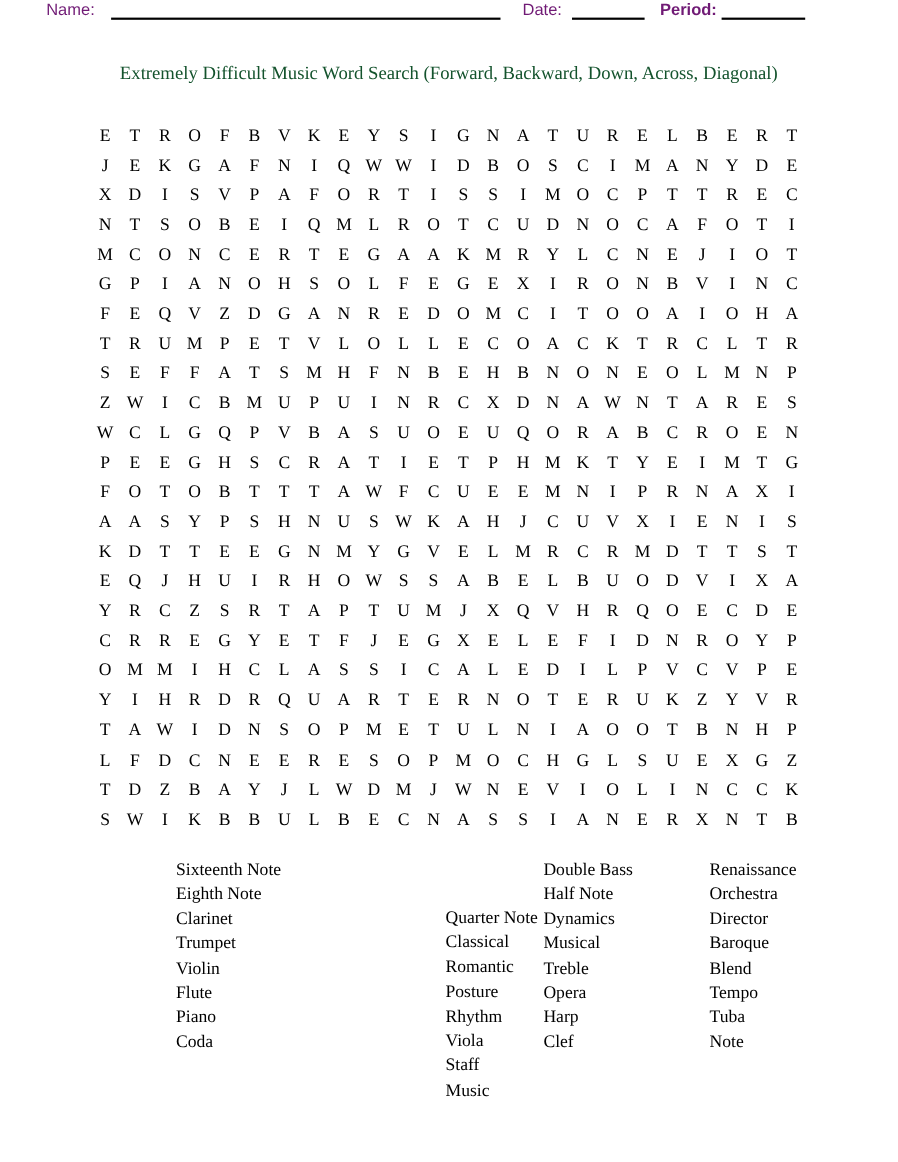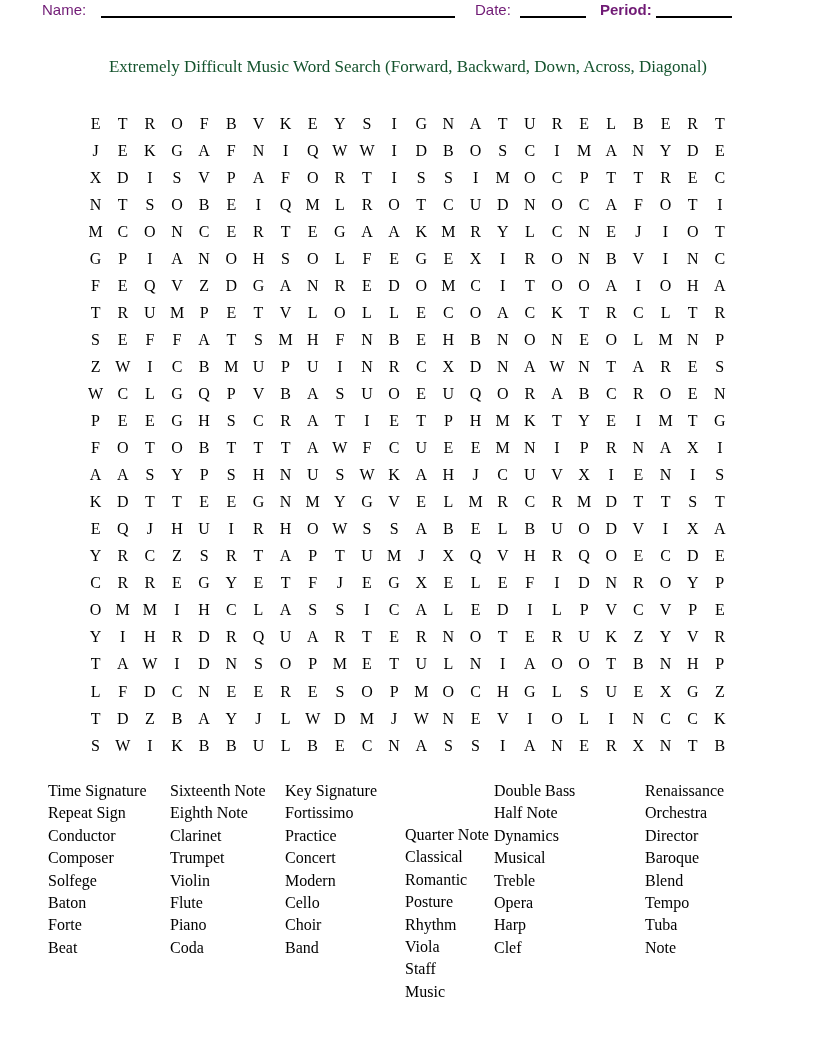--- a/index.html
+++ b/index.html
@@ -85,21 +85,21 @@
     top: 0;
   }
   .word-col .word {
     font-family: "Liberation Serif", "DejaVu Serif", serif;
     font-size: 16px;
     line-height: 22.4px;
     color: #000;
     white-space: nowrap;
   }
   .col-0 { left: 48px;  }
-  .col-1 { left: 160px; margin-left: 10px; }
+  .col-1 { left: 160px; }
   .col-2 { left: 285px; }
   .col-3 { left: 405px; margin-top: 44px; }
   .col-4 { left: 494px; }
   .col-5 { left: 645px; }
 </style>
 </head>
 <body>
 
 <div class="page">
 
@@ -689,49 +689,29 @@
       <div class="cell">N</div>
       <div class="cell">E</div>
       <div class="cell">R</div>
       <div class="cell">X</div>
       <div class="cell">N</div>
       <div class="cell">T</div>
       <div class="cell">B</div>
     </div>
 
   <div class="word-list" id="word-list">
-    <div class="word-col col-0">
-        <div class="word">Time Signature</div>
-        <div class="word">Repeat Sign</div>
-        <div class="word">Conductor</div>
-        <div class="word">Composer</div>
-        <div class="word">Solfege</div>
-        <div class="word">Baton</div>
-        <div class="word">Forte</div>
-        <div class="word">Beat</div>
-      </div>
     <div class="word-col col-1">
         <div class="word">Sixteenth Note</div>
         <div class="word">Eighth Note</div>
         <div class="word">Clarinet</div>
         <div class="word">Trumpet</div>
         <div class="word">Violin</div>
         <div class="word">Flute</div>
         <div class="word">Piano</div>
         <div class="word">Coda</div>
-      </div>
-    <div class="word-col col-2">
-        <div class="word">Key Signature</div>
-        <div class="word">Fortissimo</div>
-        <div class="word">Practice</div>
-        <div class="word">Concert</div>
-        <div class="word">Modern</div>
-        <div class="word">Cello</div>
-        <div class="word">Choir</div>
-        <div class="word">Band</div>
       </div>
     <div class="word-col col-3">
         <div class="word">Quarter Note</div>
         <div class="word">Classical</div>
         <div class="word">Romantic</div>
         <div class="word">Posture</div>
         <div class="word">Rhythm</div>
         <div class="word">Viola</div>
         <div class="word">Staff</div>
         <div class="word">Music</div>

